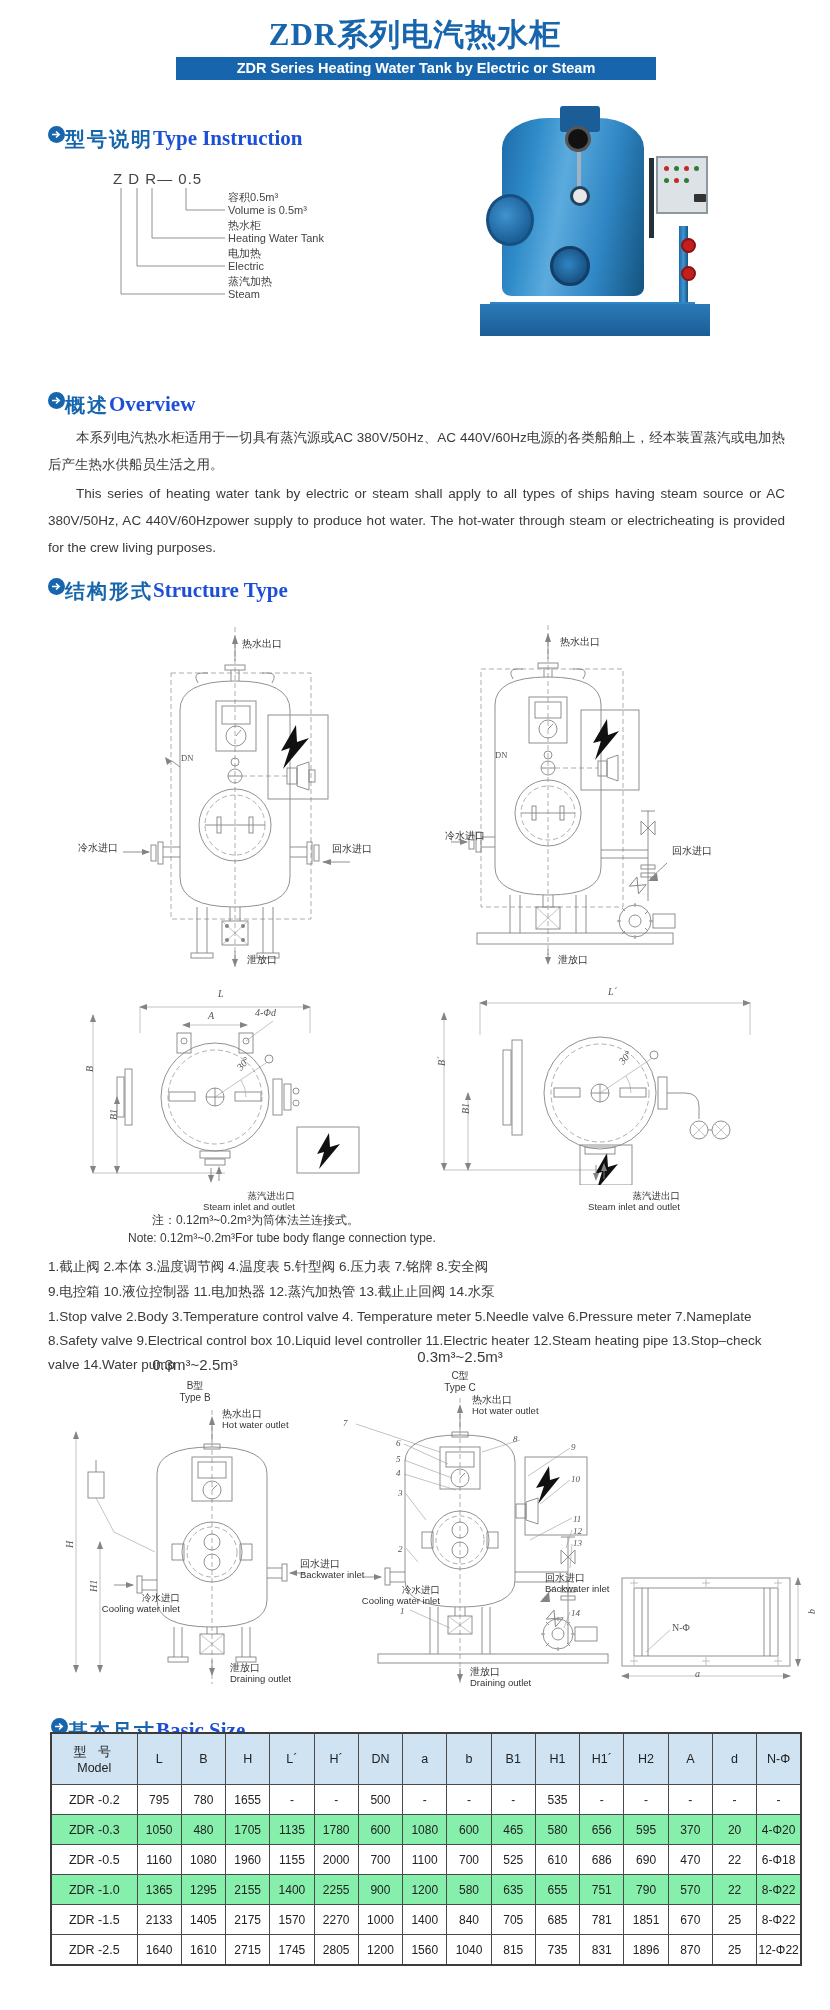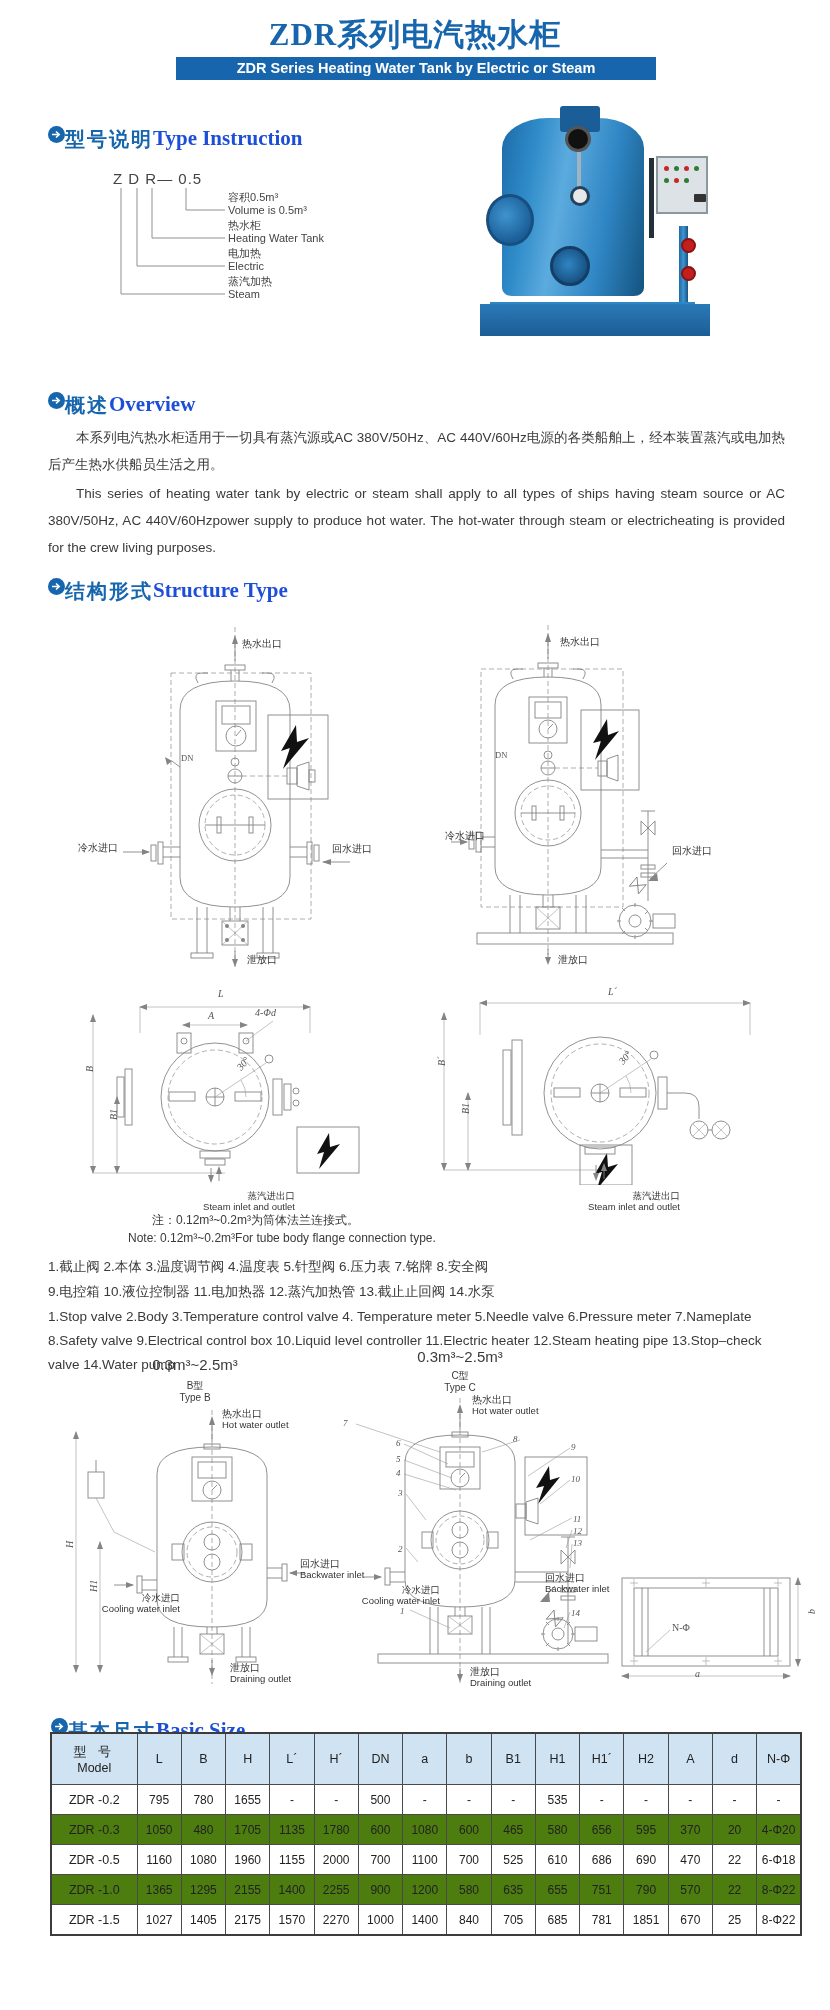--- a/index.html
+++ b/index.html
@@ -38,21 +38,21 @@
   svg .ln{fill:none;stroke:#848484;stroke-width:.9;}
   svg .lt{fill:none;stroke:#9a9a9a;stroke-width:.6;}
   svg .ld{fill:none;stroke:#9a9a9a;stroke-width:.8;stroke-dasharray:5 3;}
   svg .fil{fill:#848484;stroke:none;}
   svg .blt{fill:#111;stroke:none;}
   
   .size-table{position:absolute;left:50px;top:1732px;width:752px;border-collapse:collapse;table-layout:fixed;
               font-size:12px;color:#222;text-align:center;border:2px solid #3c3c3c;}
   .size-table th,.size-table td{border:1px solid #4a4a4a;padding:0;height:29px;font-weight:normal;overflow:hidden;}
   .size-table thead th{height:50px;background:#cfe3f2;font-size:12.5px;}
-  .size-table tr.alt td{background:#4d7c0f;}
+  .size-table tr.alt td{background:#86efac;}
   .size-table td.model{font-size:12.5px;}
   .mh-cn{letter-spacing:4px;font-size:13px;}
   
   .photo{top:98px;left:480px;width:230px;height:238px;}
   .tank{position:absolute;left:22px;top:20px;width:142px;height:178px;border-radius:46px 46px 10px 10px/30px 30px 8px 8px;
         background:linear-gradient(100deg,#1d6aa8 0%,#2f8cc9 22%,#5cabde 42%,#2f86c4 70%,#14537f 100%);}
   .tank-topfit{position:absolute;left:80px;top:8px;width:40px;height:26px;background:#1b5d97;border-radius:3px;}
   .gauge1{position:absolute;left:85px;top:28px;width:26px;height:26px;border-radius:50%;background:#111;
           border:3px solid #555;box-sizing:border-box;}
   .gauge2{position:absolute;left:90px;top:88px;width:20px;height:20px;border-radius:50%;background:#e8e8e8;
@@ -749,30 +749,48 @@
         <td>635</td>
         <td>655</td>
         <td>751</td>
         <td>790</td>
         <td>570</td>
         <td>22</td>
         <td>8-Φ22</td>
       </tr>
     <tr>
         <td class="model">ZDR -1.5</td>
-        <td>1027</td>
+        <td>2133</td>
         <td>1405</td>
         <td>2175</td>
         <td>1570</td>
         <td>2270</td>
         <td>1000</td>
         <td>1400</td>
         <td>840</td>
         <td>705</td>
         <td>685</td>
         <td>781</td>
         <td>1851</td>
         <td>670</td>
         <td>25</td>
         <td>8-Φ22</td>
       </tr>
+    <tr>
+        <td class="model">ZDR -2.5</td>
+        <td>1640</td>
+        <td>1610</td>
+        <td>2715</td>
+        <td>1745</td>
+        <td>2805</td>
+        <td>1200</td>
+        <td>1560</td>
+        <td>1040</td>
+        <td>815</td>
+        <td>735</td>
+        <td>831</td>
+        <td>1896</td>
+        <td>870</td>
+        <td>25</td>
+        <td>12-Φ22</td>
+      </tr>
   </tbody>
 </table>
 
 </body></html>

